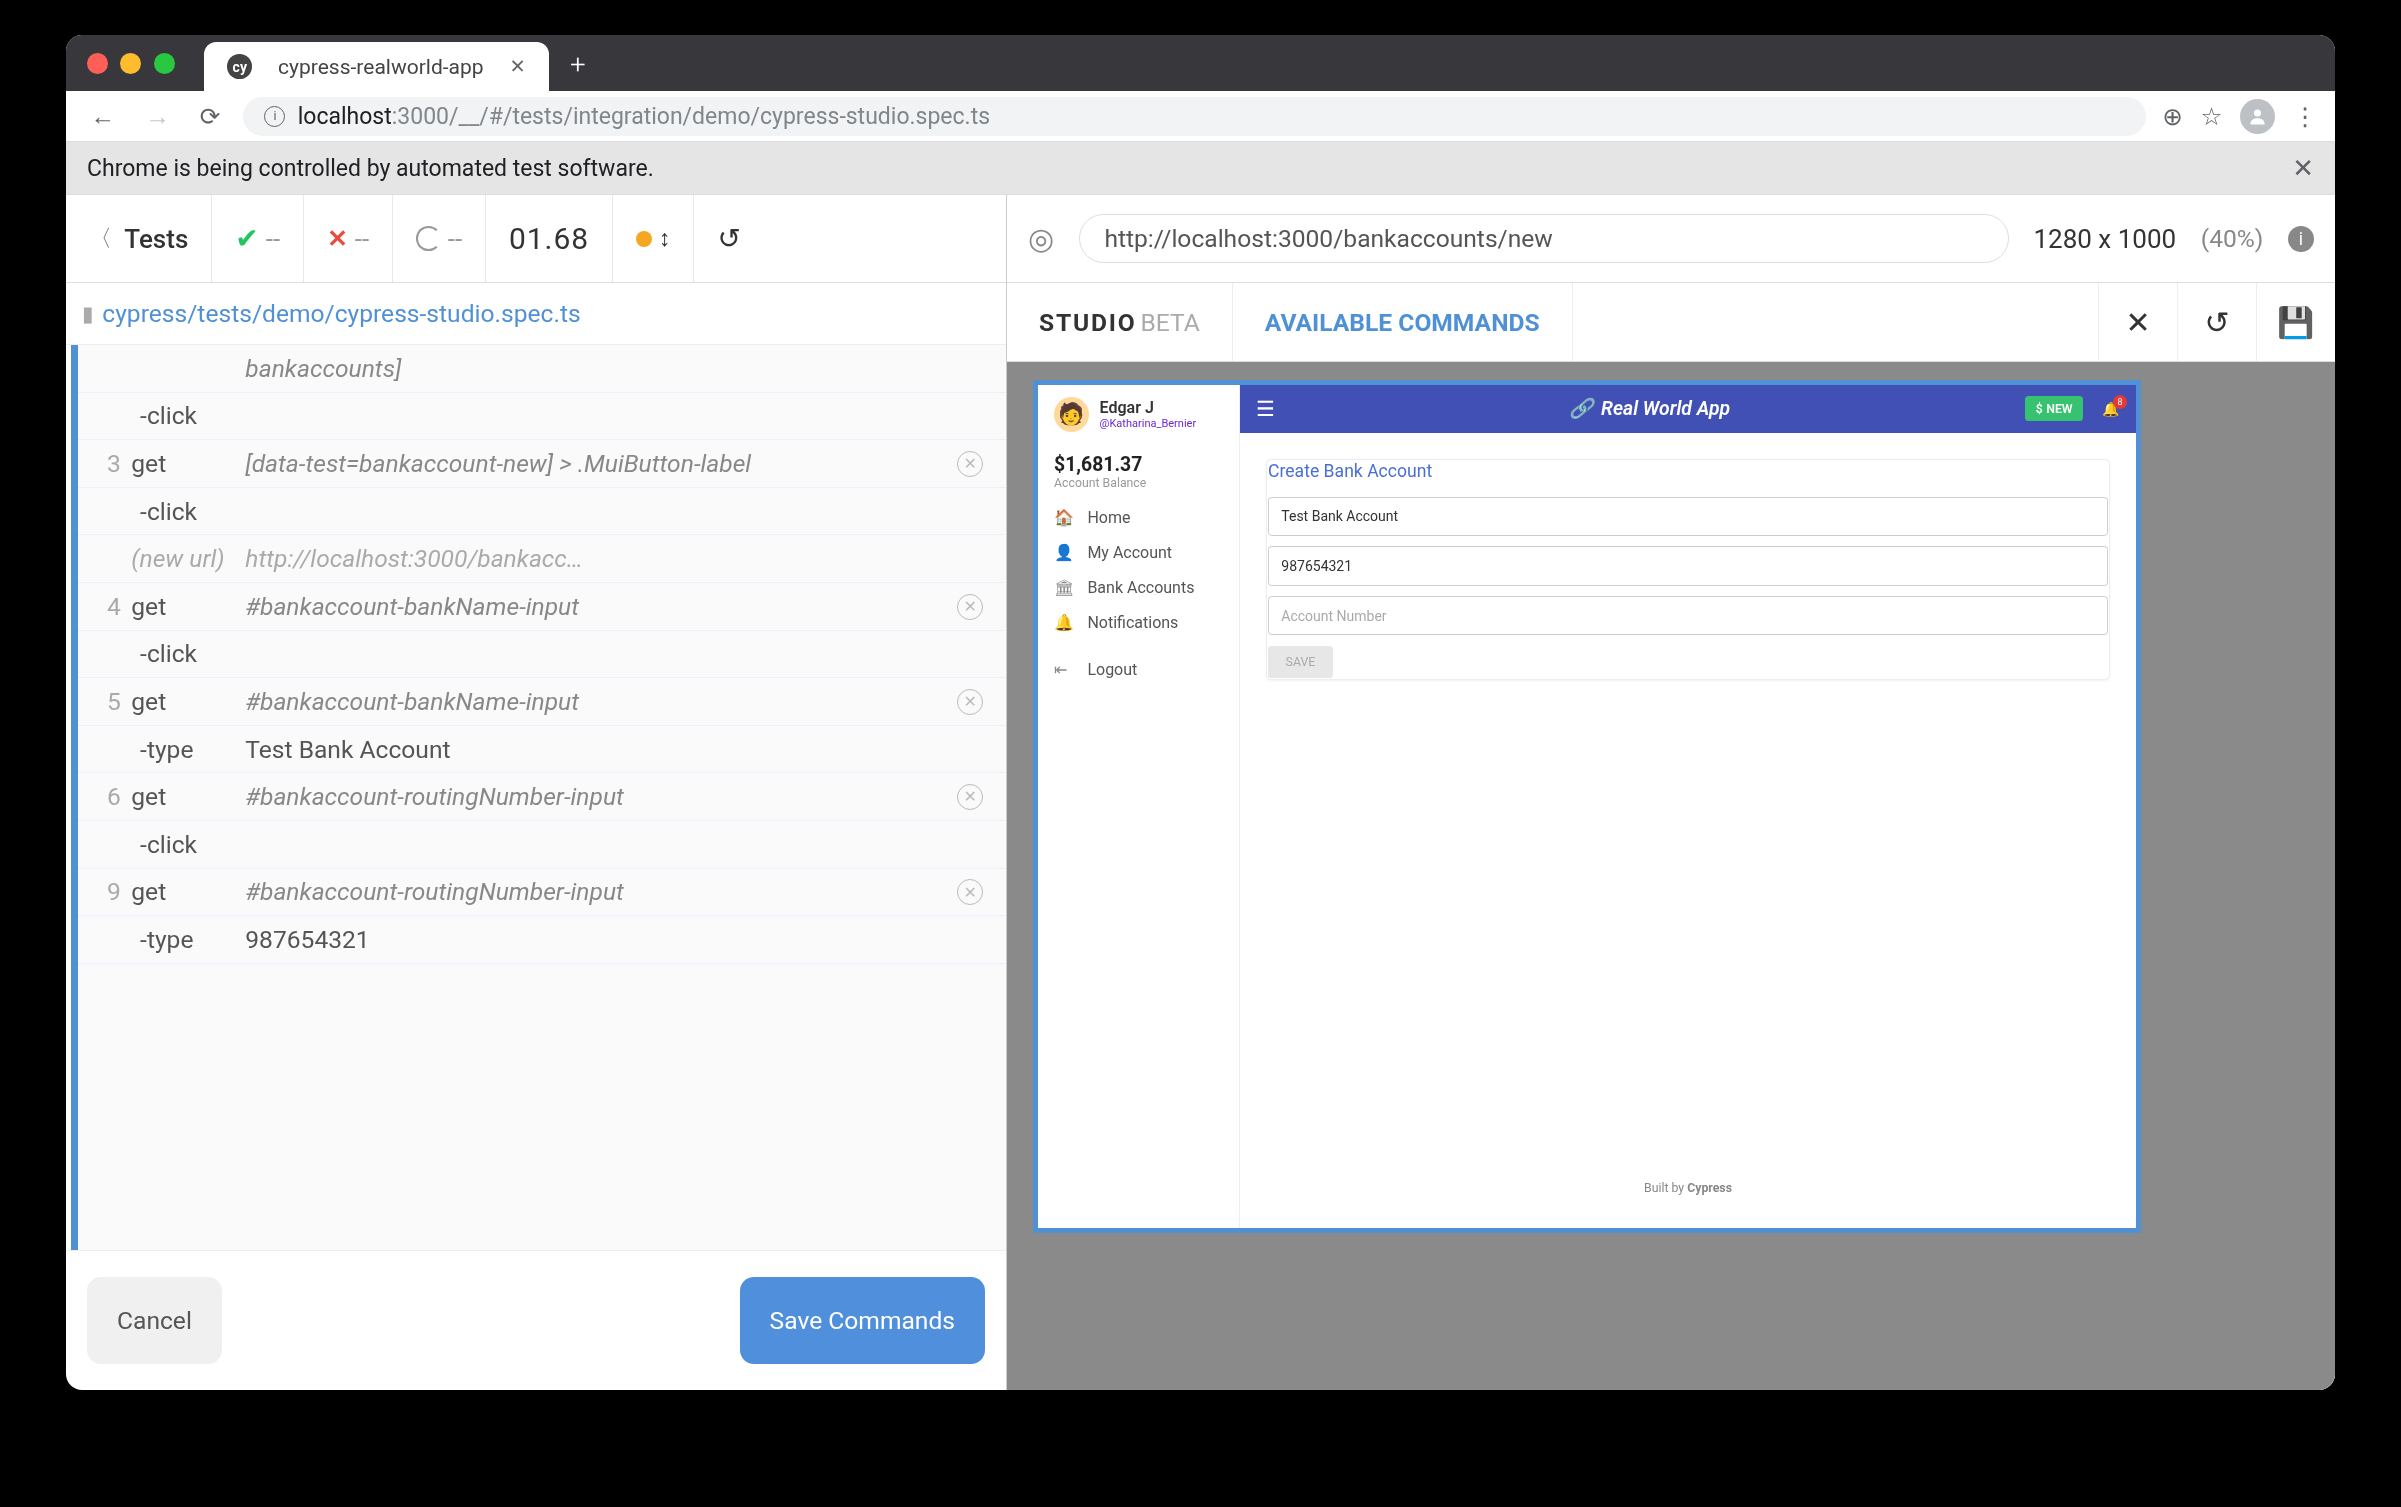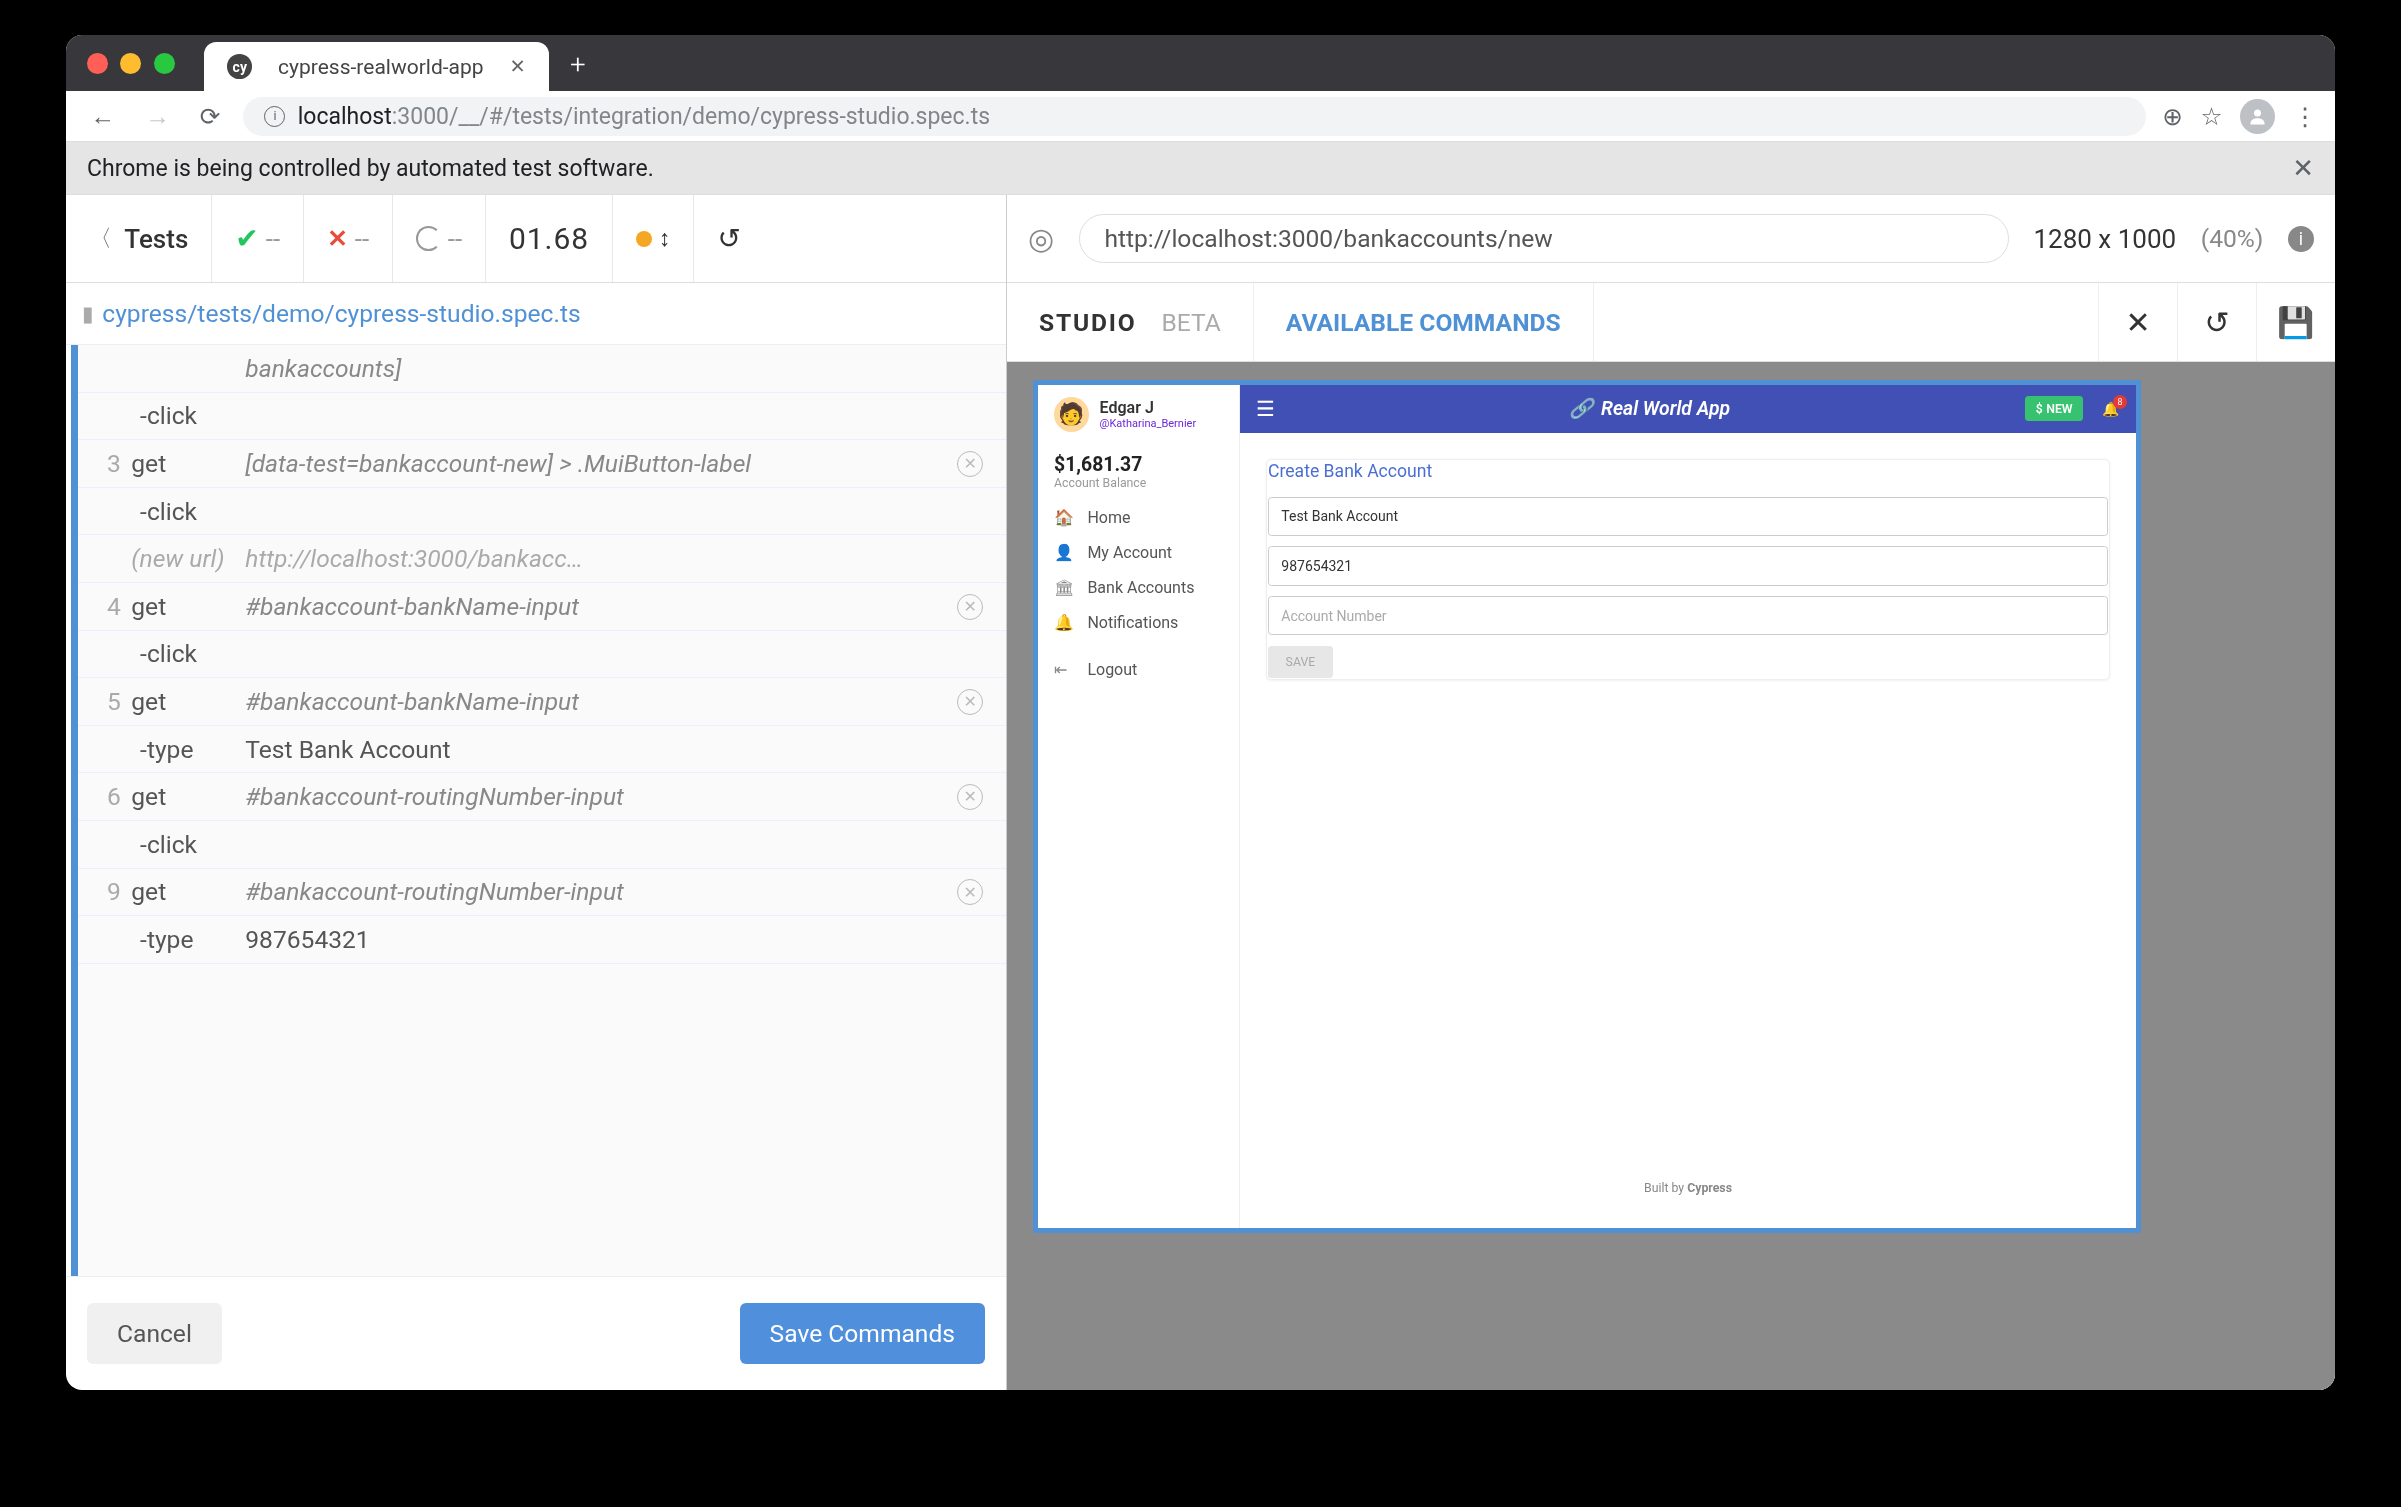--- a/index.html
+++ b/index.html
@@ -42,34 +42,34 @@
 .cmdlist{flex:1;border-left:7px solid #5091d6;margin-left:5.3px;background:#fafafa;overflow-y:auto;font-family:"SF Mono",Menlo,monospace;font-size:24.6px;color:#555}
 .row{display:grid;grid-template-columns:53px 114px 1fr 40px;align-items:flex-start;padding:8.8px 8.8px 8.8px 0;border-bottom:0.9px solid #eef}
 .row-num{text-align:right;color:#aaa;padding-right:10.6px}
 .row-cmd{color:#555}
 .row-sub{padding-left:8.8px;color:#555}
 .row-arg{color:#888;font-style:italic;padding-right:8.8px;word-break:break-all}
 .row-del{width:26px;height:26px;border:1.8px solid #bbb;border-radius:50%;display:flex;align-items:center;justify-content:center;color:#bbb;font-size:16px;cursor:pointer;margin-top:1.8px}
 .row.note .row-cmd{font-style:italic;color:#aaa}
 .row.note .row-arg{color:#aaa}
 .footer{padding:26px 21px;display:flex;justify-content:space-between;border-top:0.9px solid #eee}
-.btn{padding:16px 30px;border-radius:6px;font-size:24.6px;border:none;cursor:pointer}
+.btn{padding:29px 30px;border-radius:14px;font-size:24.6px;border:none;cursor:pointer}
 .btn-cancel{background:#f0f0f0;color:#555}
 .btn-save{background:#4f8fdc;color:#fff}
 .right{flex:1;display:flex;flex-direction:column;background:#f0f0f0}
 .preview-header{height:88px;border-bottom:0.9px solid #ddd;display:flex;align-items:center;padding:0 21px;gap:24.6px;background:#fff}
 .ph-target{color:#888;font-size:30px}
 .ph-url{flex:1;background:#fff;border:0.9px solid #ddd;border-radius:26px;height:49px;display:flex;align-items:center;padding:0 24.6px;font-size:24.6px;color:#555}
 .ph-dims{font-size:26px;color:#333}
 .ph-pct{color:#888;font-size:24.6px}
 .ph-info{width:26px;height:26px;border-radius:50%;background:#888;color:#fff;display:flex;align-items:center;justify-content:center;font-size:17.6px}
 .studio-bar{height:79px;border-bottom:0.9px solid #ddd;display:flex;align-items:flex-end;background:#fff}
 .sb-item{padding:0 32px;height:100%;display:flex;align-items:center;font-size:24.6px;font-weight:700;border-right:0.9px solid #eee}
 .sb-studio{color:#333;letter-spacing:1.8px}
-.sb-beta{color:#aaa;font-weight:400;margin-left:25px}
+.sb-beta{color:#aaa;font-weight:400;margin-left:4px}
 .sb-link{color:#5091d6}
 .sb-right{margin-left:auto;display:flex;height:100%}
 .sb-ico{width:79px;display:flex;align-items:center;justify-content:center;font-size:30px;color:#333;border-left:0.9px solid #eee;cursor:pointer}
 .app-preview{flex:1;padding:17.6px 26px 8.8px 26px;background:#8a8a8a;display:flex}
 .app-frame{width:1108px;height:853px;background:#fff;border:5.3px solid #5091d6;border-radius:1.8px;display:flex}
 .app-sidebar{width:202px;border-right:0.9px solid #eee;padding:12.3px 16px;display:flex;flex-direction:column;font-size:17.6px;color:#555}
 .user-row{display:flex;align-items:center;gap:10.6px;margin-bottom:12.3px}
 .avatar{width:35px;height:35px;border-radius:50%;background:#ffd89b;display:flex;align-items:center;justify-content:center;font-size:21px}
 .uname{font-weight:600;color:#333;font-size:16px}
 .uhandle{color:#6d28d9;font-size:11px}

